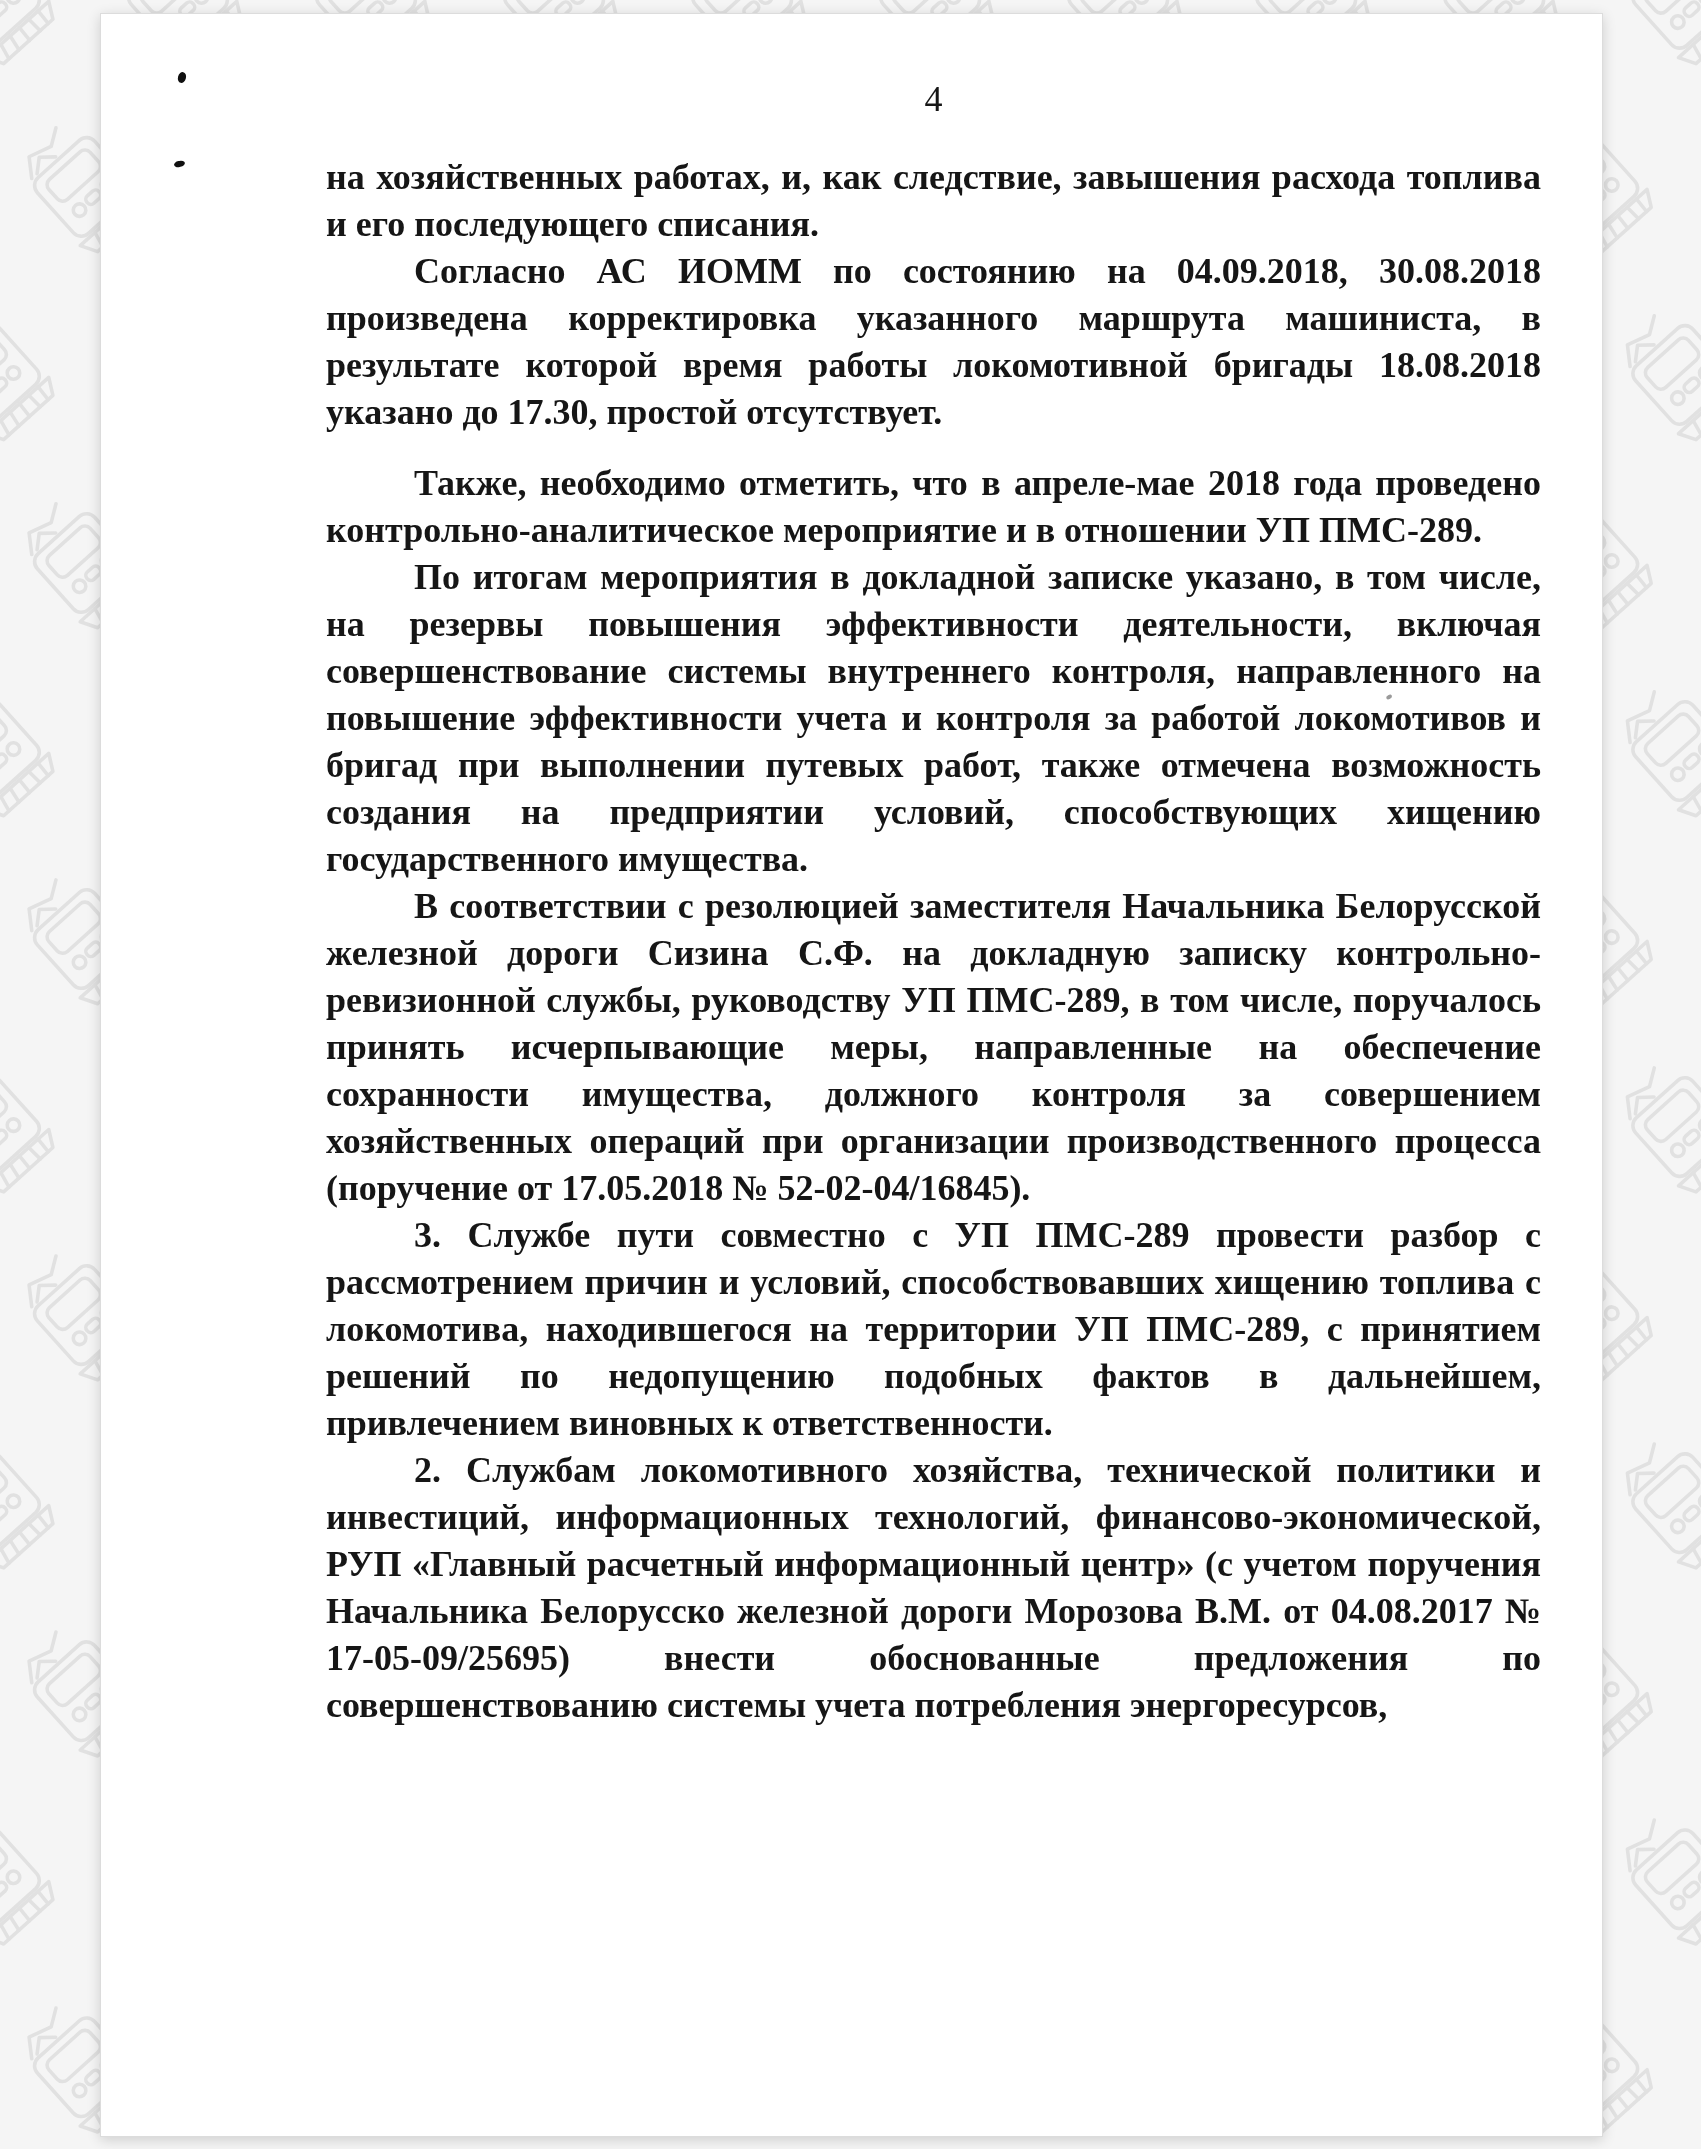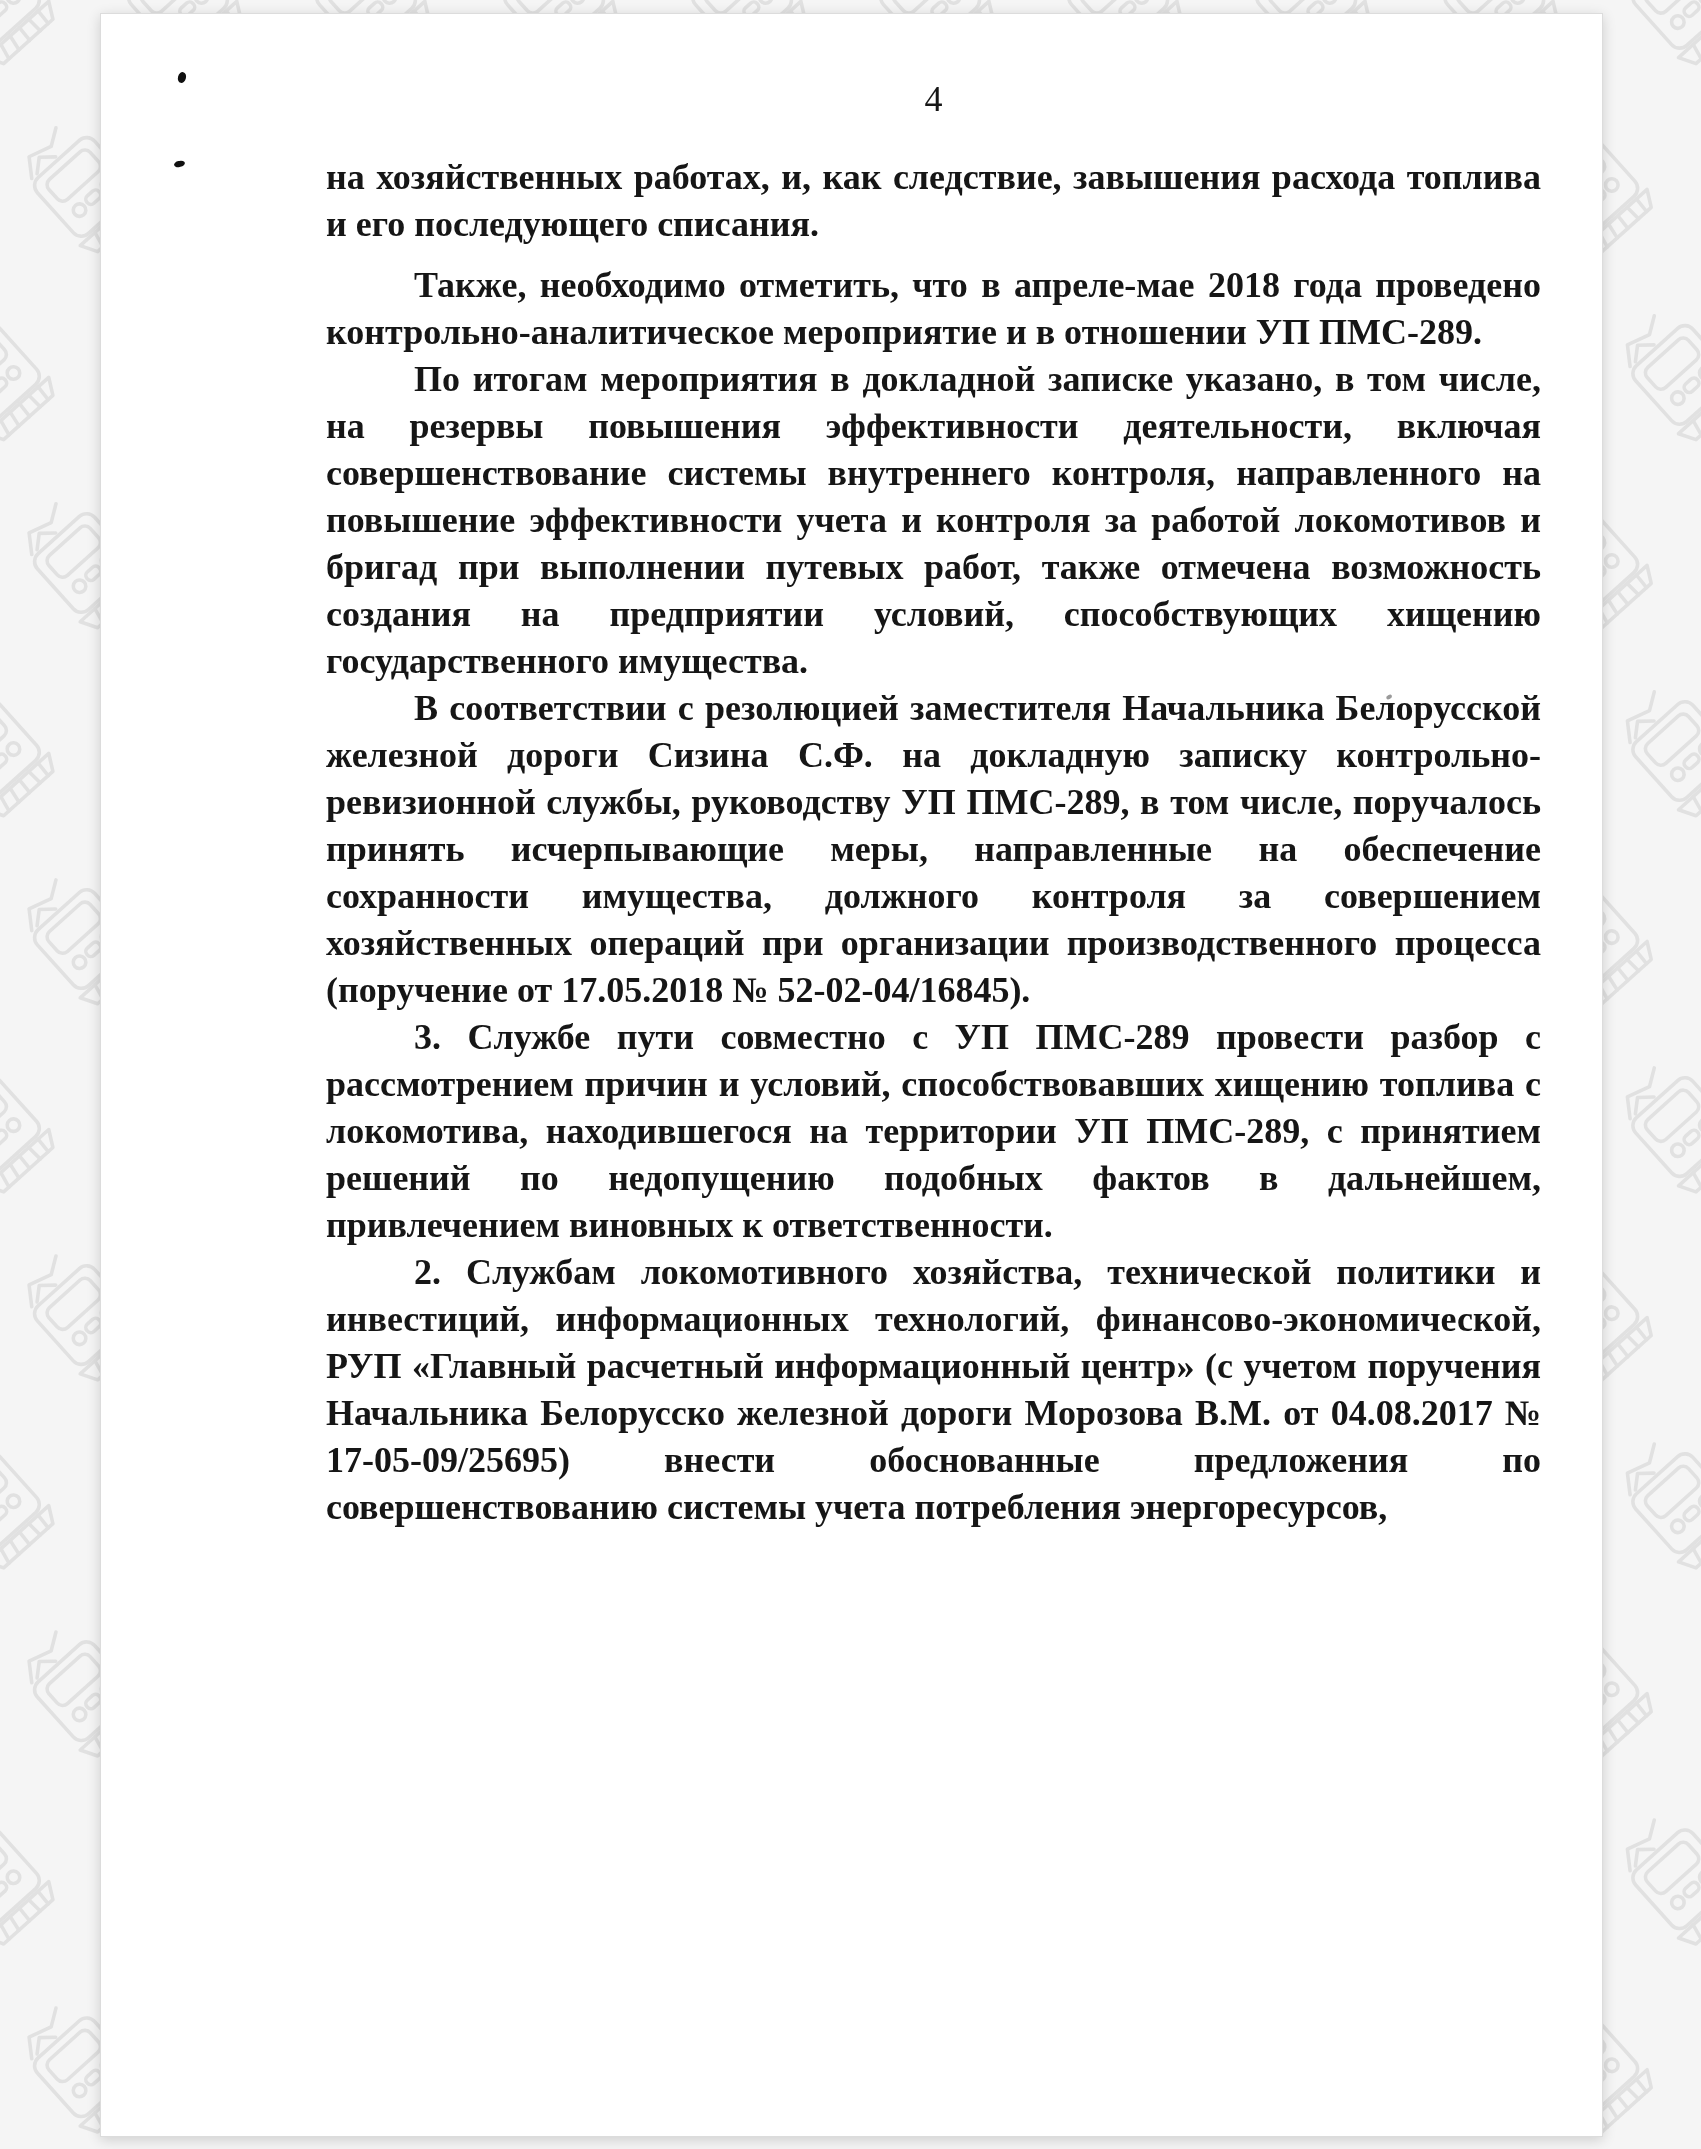--- a/index.html
+++ b/index.html
@@ -39,21 +39,21 @@
   .text-block{
     position:absolute;
     left:225px;top:140px;width:1215px;
     font-size:36px;line-height:47px;
     color:var(--ink);
     text-align:justify;
     font-weight:bold;
   }
   .text-block p{margin:0;padding:0;}
   .text-block p.indent{text-indent:88px;}
-  .text-block p.gap{margin-top:14px;}
+  .text-block p.gap{margin-top:24px;}
   .speck{
     position:absolute;
     background:#101010;
     border-radius:50%;
   }
   .speck.s1{left:178px;top:72px;width:8px;height:10.7px;transform:rotate(14deg);}
   .speck.s2{left:174px;top:161px;width:10.7px;height:6.3px;transform:rotate(-12deg);}
   .speck.s3{left:1386px;top:695px;width:6.3px;height:3.6px;background:#9a9a9a;transform:rotate(-30deg);}
 </style>
 </head>
@@ -218,20 +218,21 @@
         <use href="#train-icon" x="0" y="0" width="150" height="150" transform="translate(1380,2440) rotate(-42 75 75)"></use>
         <use href="#train-icon" x="0" y="0" width="150" height="150" transform="translate(1590,2440) rotate(-42 75 75)"></use>
         <use href="#train-icon" x="0" y="0" width="150" height="150" transform="translate(1800,2440) rotate(-42 75 75)"></use>
       </g>
   </svg>
 
   <div class="sheet">
     <div class="page-number">4</div>
     <div class="text-block">
         <p class="">на хозяйственных работах, и, как следствие, завышения расхода топлива и его последующего списания.</p>
+        <p class="indent">Согласно АС ИОММ по состоянию на 04.09.2018, 30.08.2018 произведена корректировка указанного маршрута машиниста, в результате которой время работы локомотивной бригады 18.08.2018 указано до 17.30, простой отсутствует.</p>
         <p class="indent gap">Также, необходимо отметить, что в апреле-мае 2018 года проведено контрольно-аналитическое мероприятие и в отношении УП ПМС-289.</p>
         <p class="indent">По итогам мероприятия в докладной записке указано, в том числе, на резервы повышения эффективности деятельности, включая совершенствование системы внутреннего контроля, направленного на повышение эффективности учета и контроля за работой локомотивов и бригад при выполнении путевых работ, также отмечена возможность создания на предприятии условий, способствующих хищению государственного имущества.</p>
         <p class="indent">В соответствии с резолюцией заместителя Начальника Белорусской железной дороги Сизина С.Ф. на докладную записку контрольно-ревизионной службы, руководству УП ПМС-289, в том числе, поручалось принять исчерпывающие меры, направленные на обеспечение сохранности имущества, должного контроля за совершением хозяйственных операций при организации производственного процесса (поручение от 17.05.2018 № 52-02-04/16845).</p>
         <p class="indent">3. Службе пути совместно с УП ПМС-289 провести разбор с рассмотрением причин и условий, способствовавших хищению топлива с локомотива, находившегося на территории УП ПМС-289, с принятием решений по недопущению подобных фактов в дальнейшем, привлечением виновных к ответственности.</p>
         <p class="indent">2. Службам локомотивного хозяйства, технической политики и инвестиций, информационных технологий, финансово-экономической, РУП «Главный расчетный информационный центр» (с учетом поручения Начальника Белорусско железной дороги Морозова В.М. от 04.08.2017 № 17-05-09/25695) внести обоснованные предложения по совершенствованию системы учета потребления энергоресурсов,</p>
       </div>
   </div>
 
   <div class="speck s1"></div>
   <div class="speck s2"></div>

